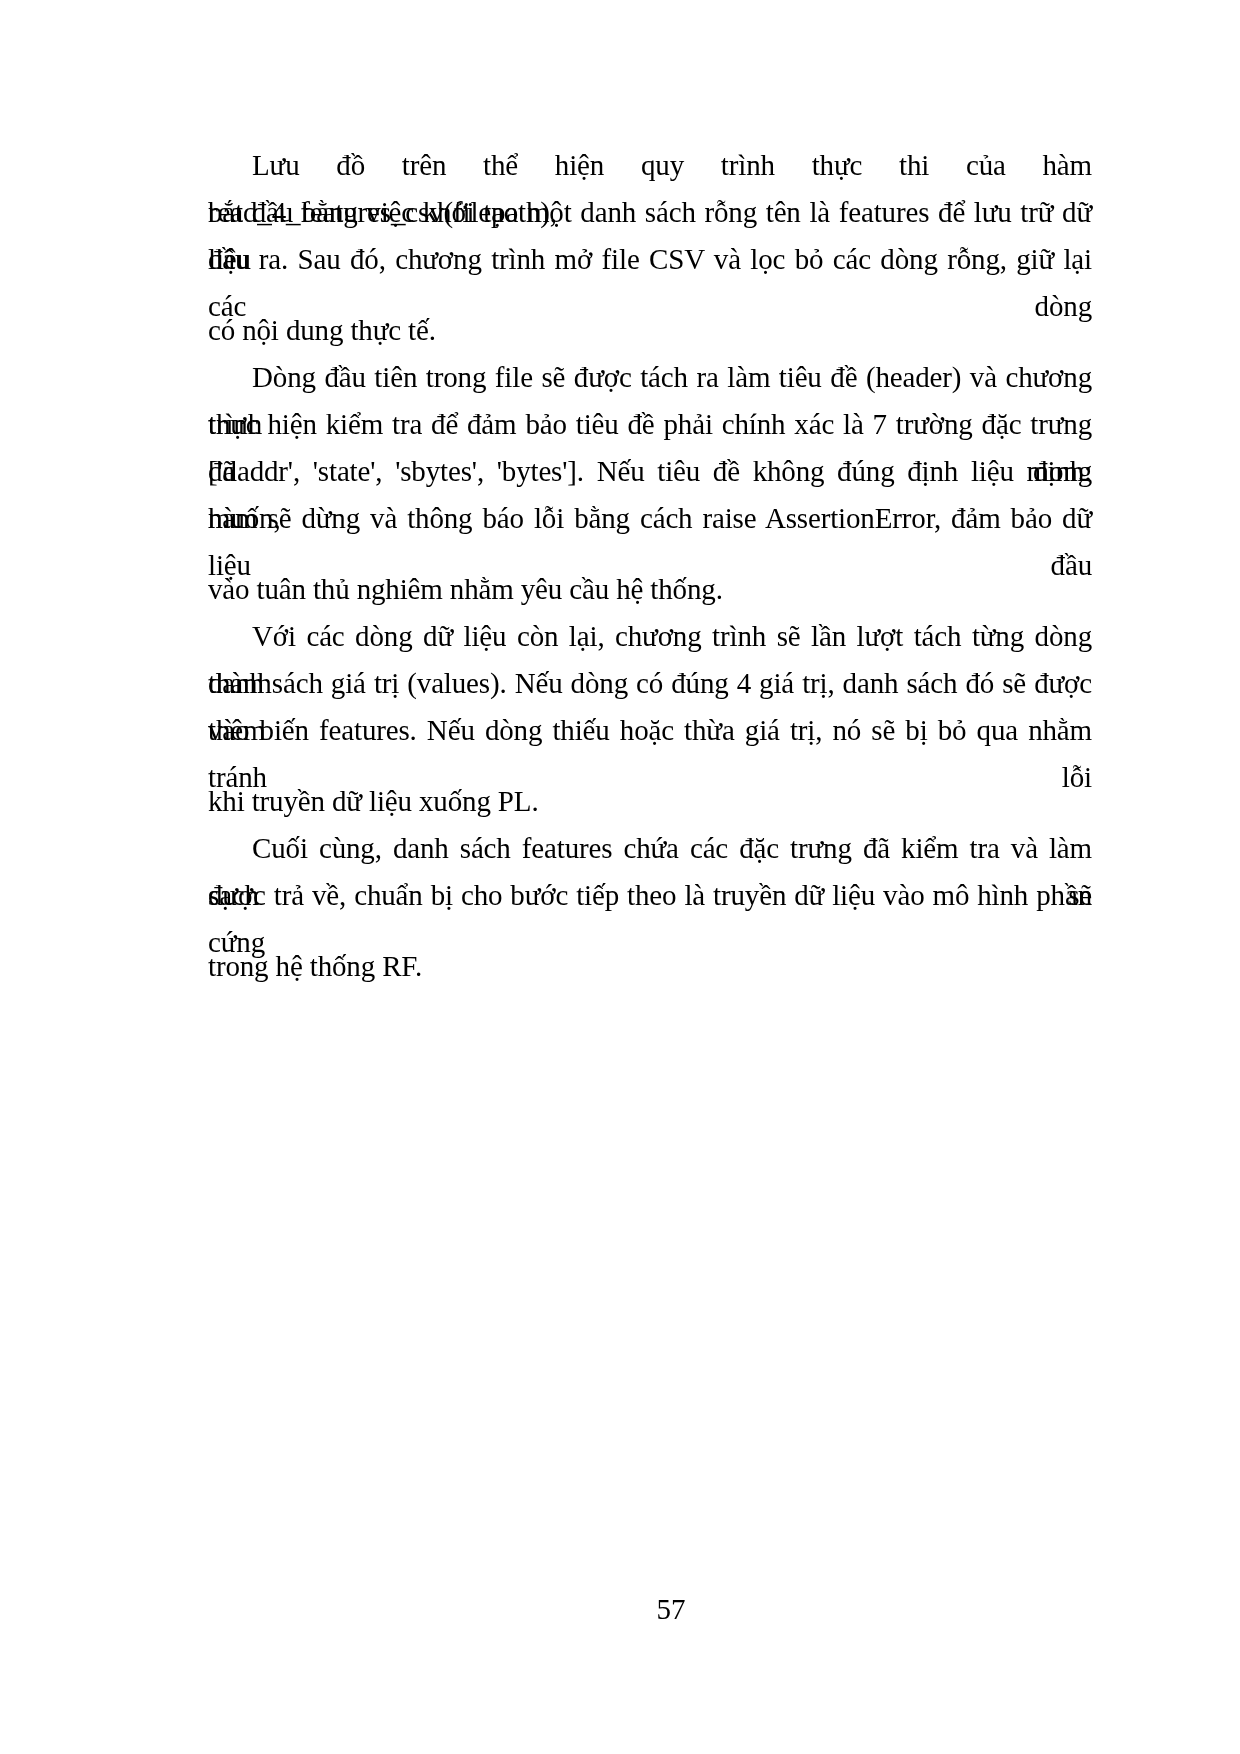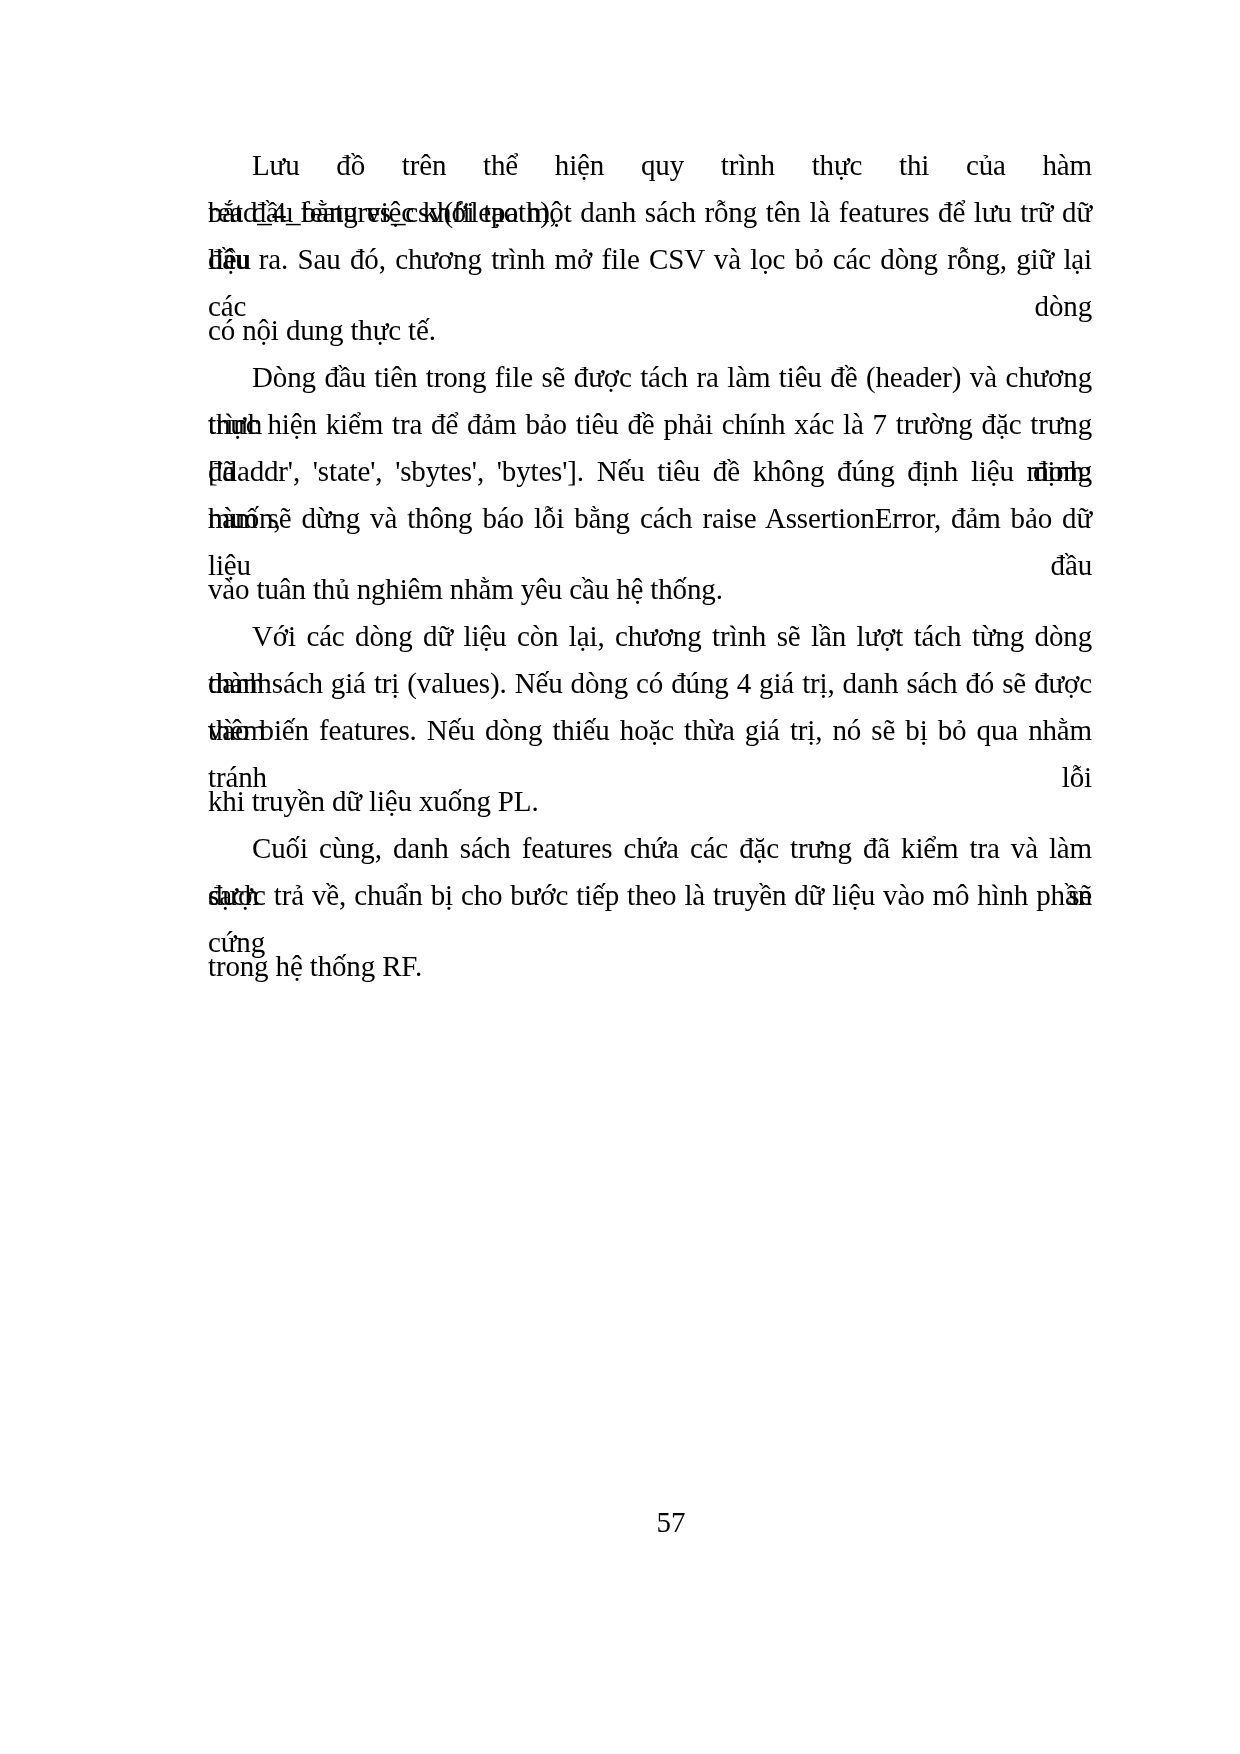--- a/index.html
+++ b/index.html
@@ -39,21 +39,21 @@
     text-indent: 44px;
   }
   .line.para-last {
     text-align: left;
     text-align-last: left;
     margin-top: 24px;
   }
   .page-number {
     position: absolute;
     left: 229px;
-    top: 1499px;
+    top: 1586px;
     width: 884px;
     height: 47px;
     line-height: 47px;
     font-size: 29px;
     text-align: center;
   }
 </style>
 </head>
 <body>
 

